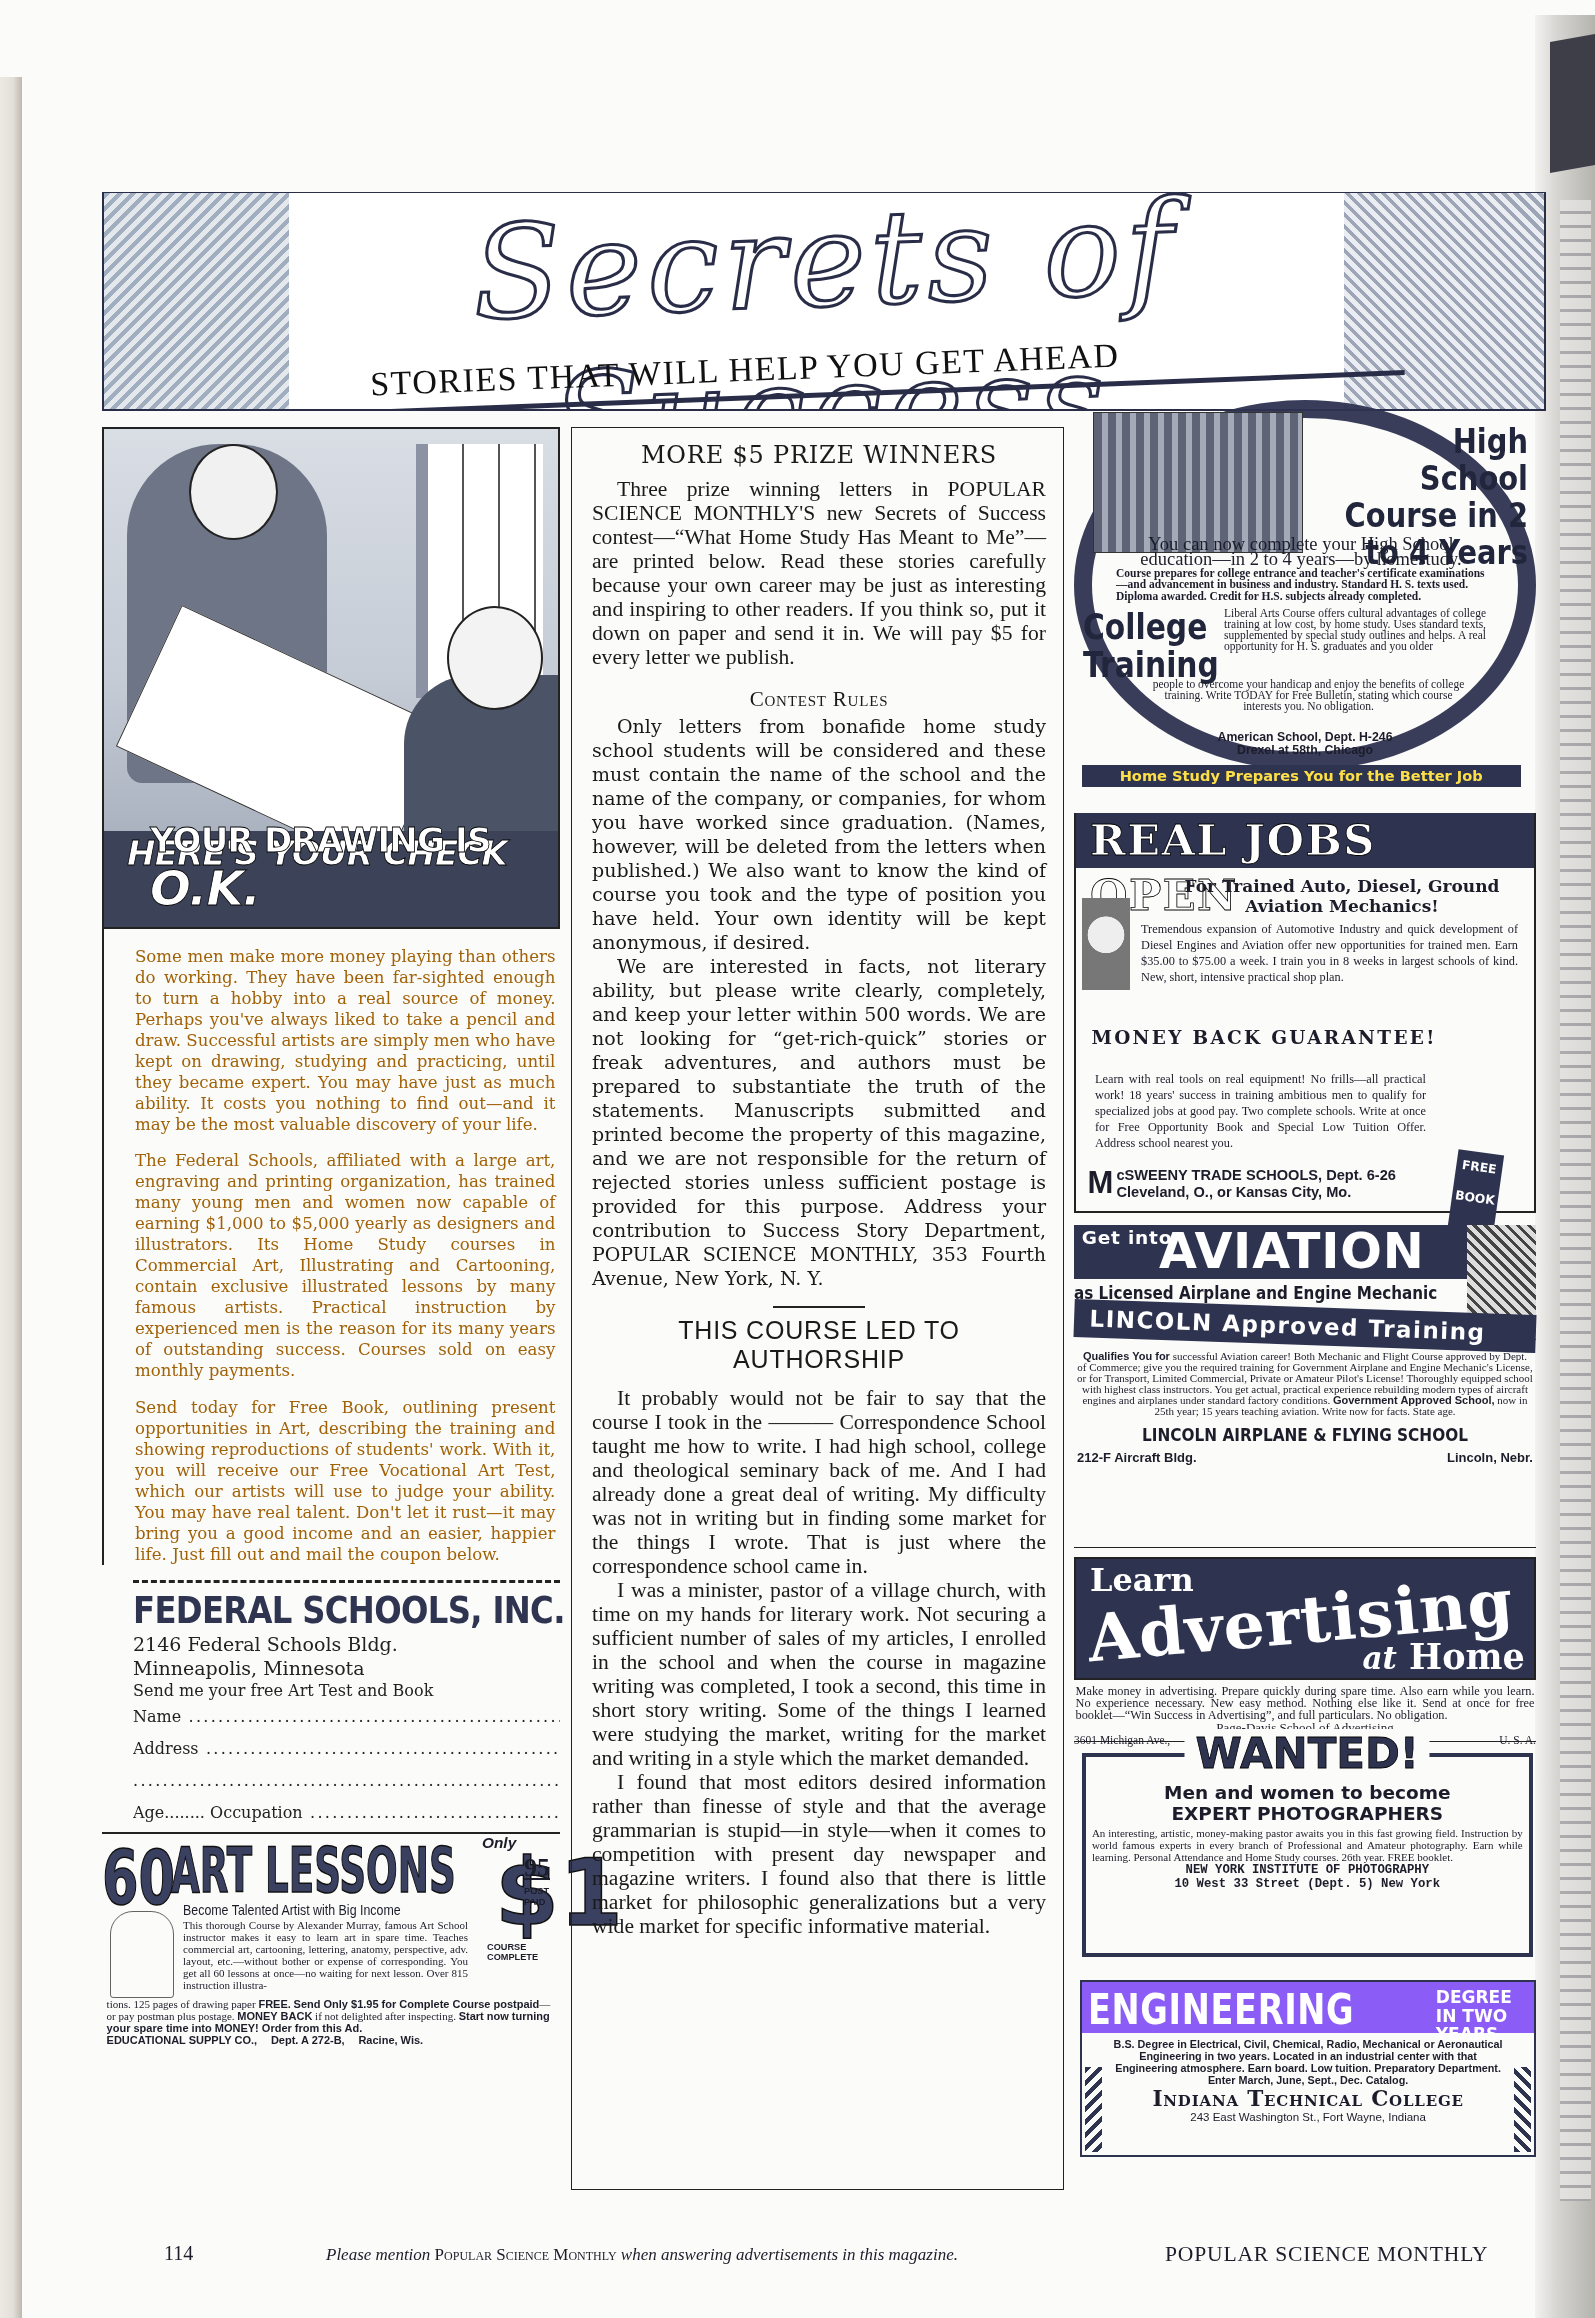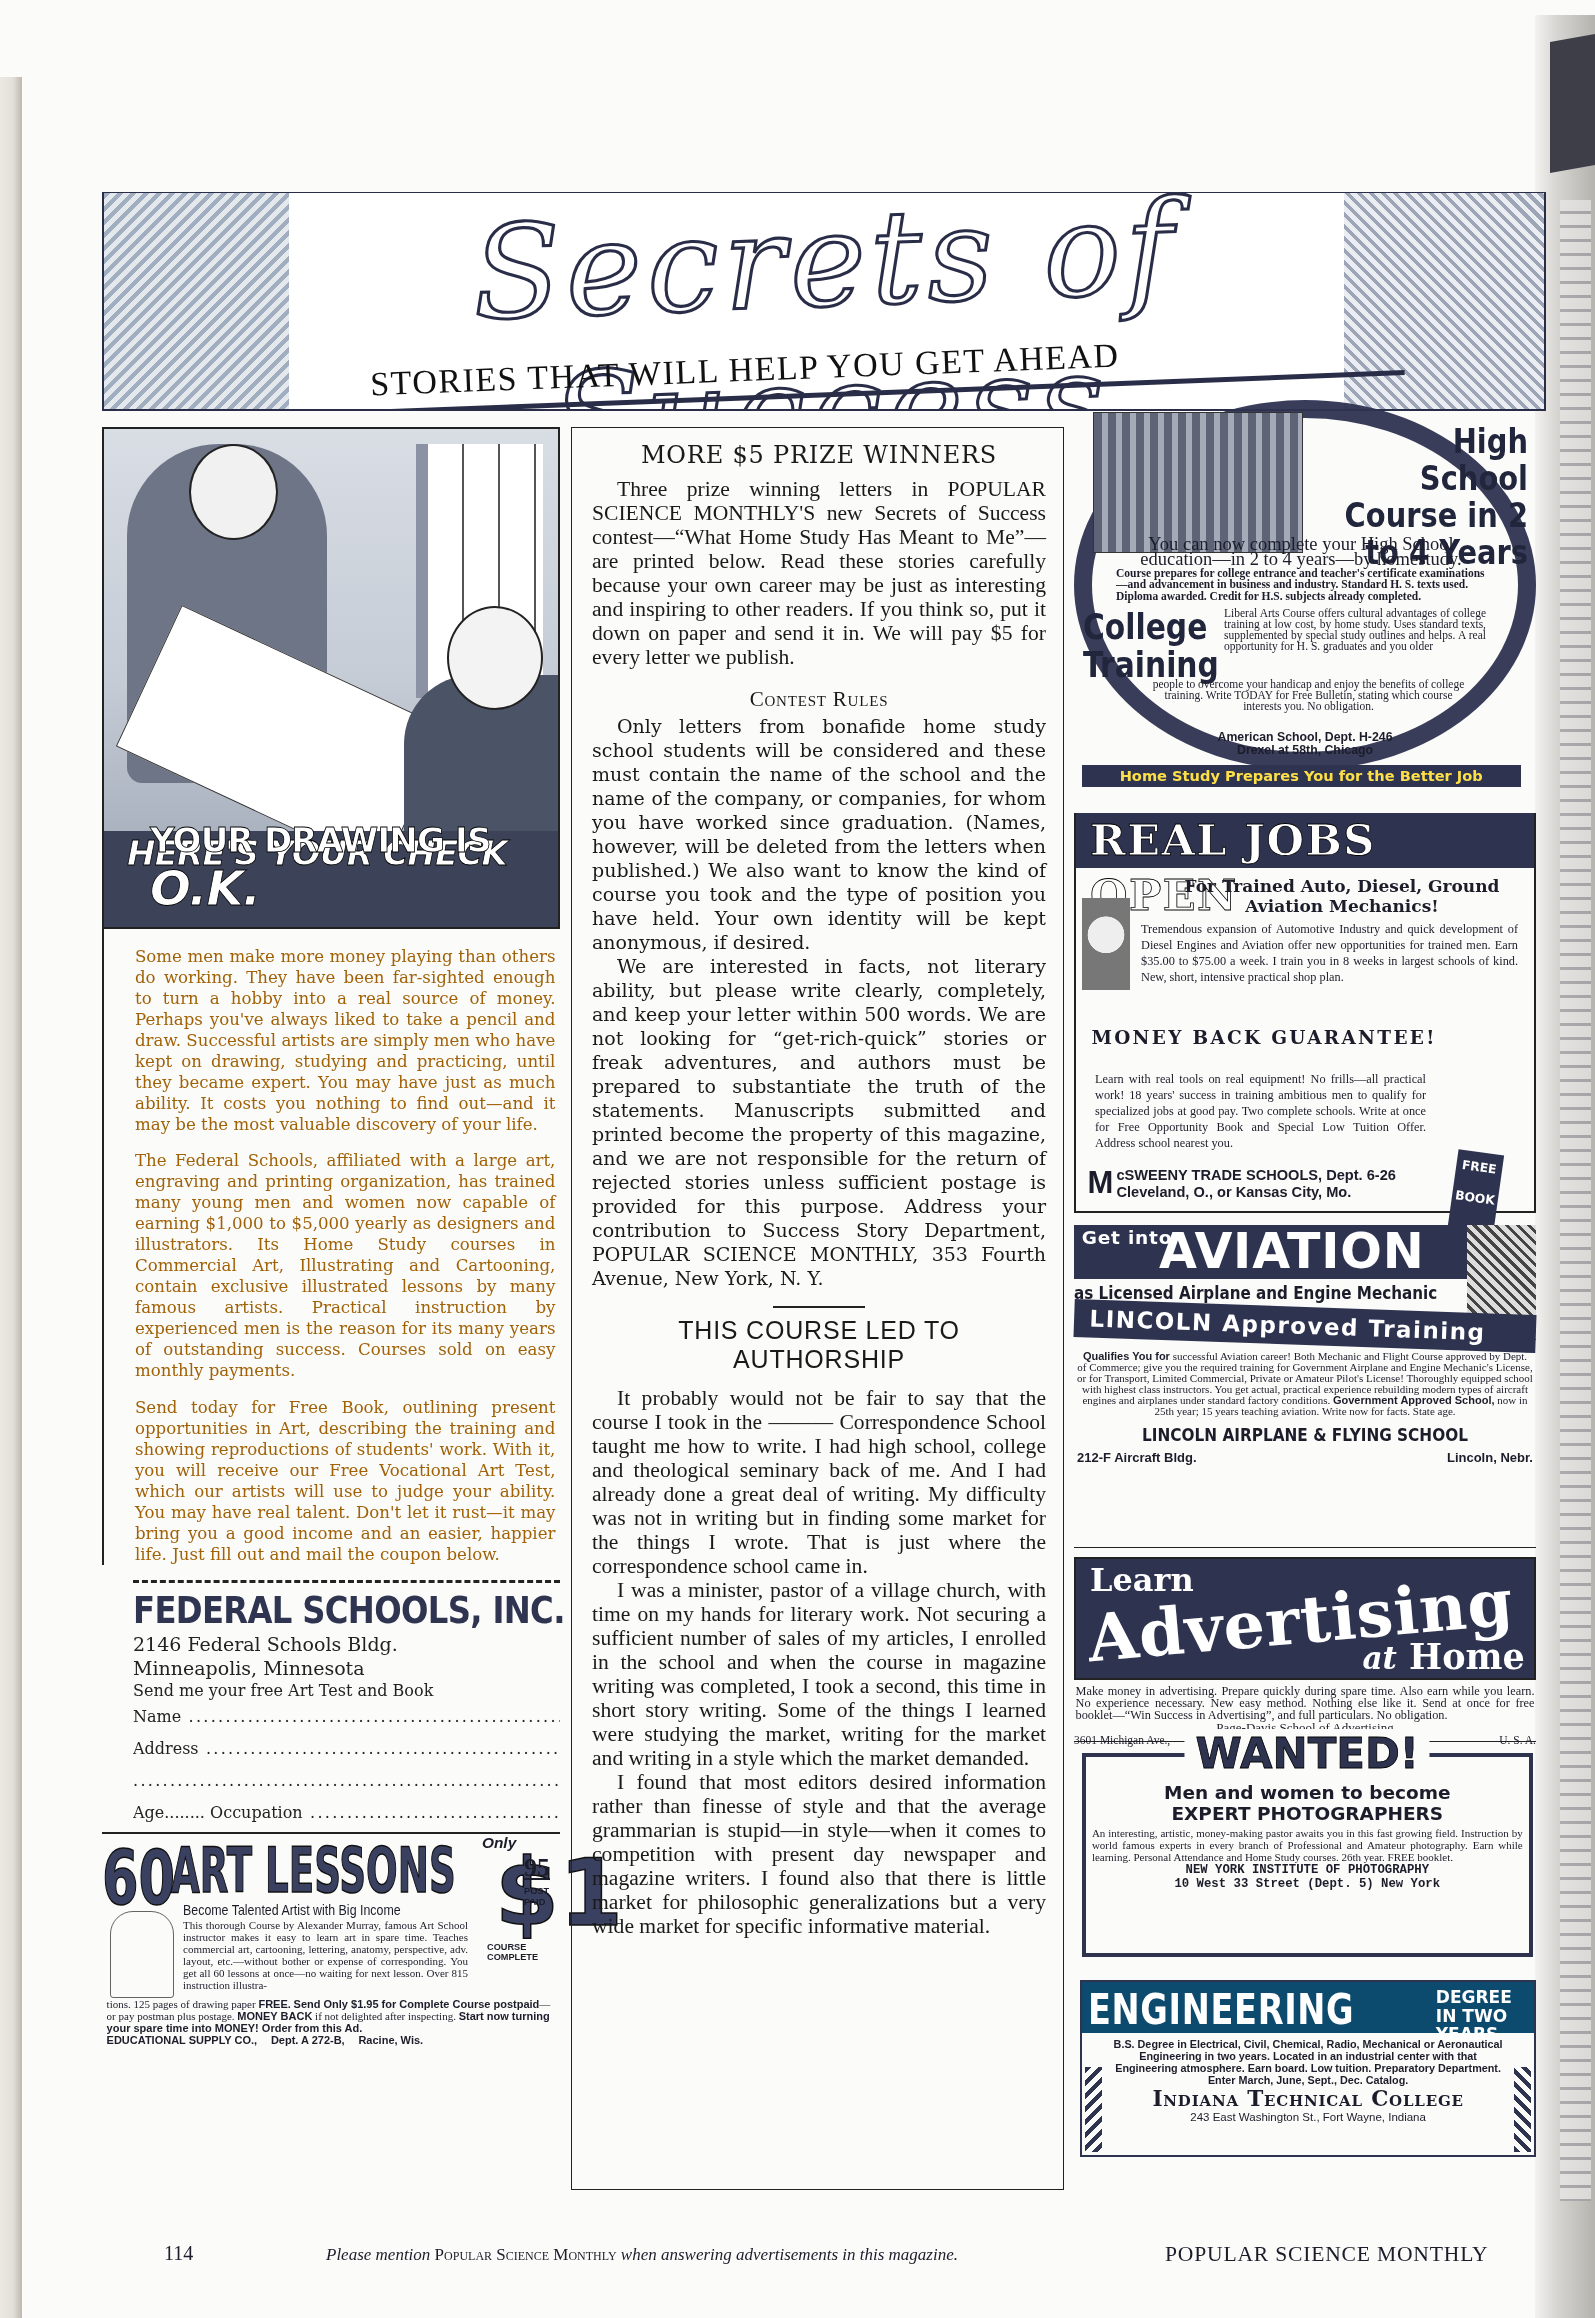--- a/index.html
+++ b/index.html
@@ -132,21 +132,21 @@
   .adv .school { text-align:center; font-family:"Liberation Serif", serif; font-size:13px; line-height:13px; }
   .adv .addr { display:flex; justify-content:space-between; font-family:"Liberation Serif", serif; font-size:11.5px; }
 
   .wt { margin-top:10.8px; height:204px; border:4.6px solid #2e3350; margin-left:7.7px; margin-right:3.1px; position:relative; }
   .wt .head { position:absolute; left:50%; top:-28px; transform:translateX(-50%); background:#fbfbfa; padding:0 10.8px; font-family:"DejaVu Sans", sans-serif; font-weight:bold; font-size:42px; color:#2e3350; -webkit-text-stroke:0.8px #000; }
   .wt .sub { margin-top:25px; text-align:center; font-family:"DejaVu Sans", sans-serif; font-weight:bold; font-size:18.5px; line-height:21px; }
   .wt .body { font-family:"Liberation Serif", serif; font-size:11px; line-height:12px; padding:3.1px 6.2px 0; text-align:justify; }
   .wt .inst { text-align:center; font-family:Liberation Mono, monospace; font-weight:bold; font-size:12.3px; line-height:14px; }
 
   .eng { margin-top:23px; height:177px; border:2.3px solid #2e3350; margin-left:6.2px; position:relative; }
-  .eng .head { height:51px; background:#0c4a6e; color:#fff; position:relative; }
+  .eng .head { height:51px; background:#8b5cf6; color:#fff; position:relative; }
   .eng .big { position:absolute; left:6.2px; top:3.1px; font-family:"DejaVu Sans", sans-serif; font-weight:bold; font-size:42px; letter-spacing:0.8px; transform:scaleX(.8); transform-origin:left; white-space:nowrap; }
   .eng .deg { position:absolute; right:6.2px; top:6.2px; font-family:"DejaVu Sans", sans-serif; font-weight:bold; font-size:17px; line-height:18.5px; text-align:left; }
   .eng .body { font-family:"Liberation Sans", sans-serif; font-weight:bold; font-size:10.8px; line-height:12px; padding:4.6px 31px 0; text-align:center; }
   .eng .college { text-align:center; font-family:"DejaVu Serif", serif; font-weight:bold; font-size:21.6px; font-variant:small-caps; letter-spacing:0.8px; }
   .eng .addr { text-align:center; font-family:"Liberation Sans", sans-serif; font-size:11.5px; }
   .eng .stripes-l { position:absolute; left:3.1px; top:85px; width:17px; height:85px; background:repeating-linear-gradient(135deg,#2e3350 0 4.6px,transparent 4.6px 9.2px); }
   .eng .stripes-r { position:absolute; right:3.1px; top:85px; width:17px; height:85px; background:repeating-linear-gradient(45deg,#2e3350 0 4.6px,transparent 4.6px 9.2px); }
 
   
   .footer { position:absolute; left:164px; top:2242px; width:1363px; font-family:"Liberation Serif", serif; }

